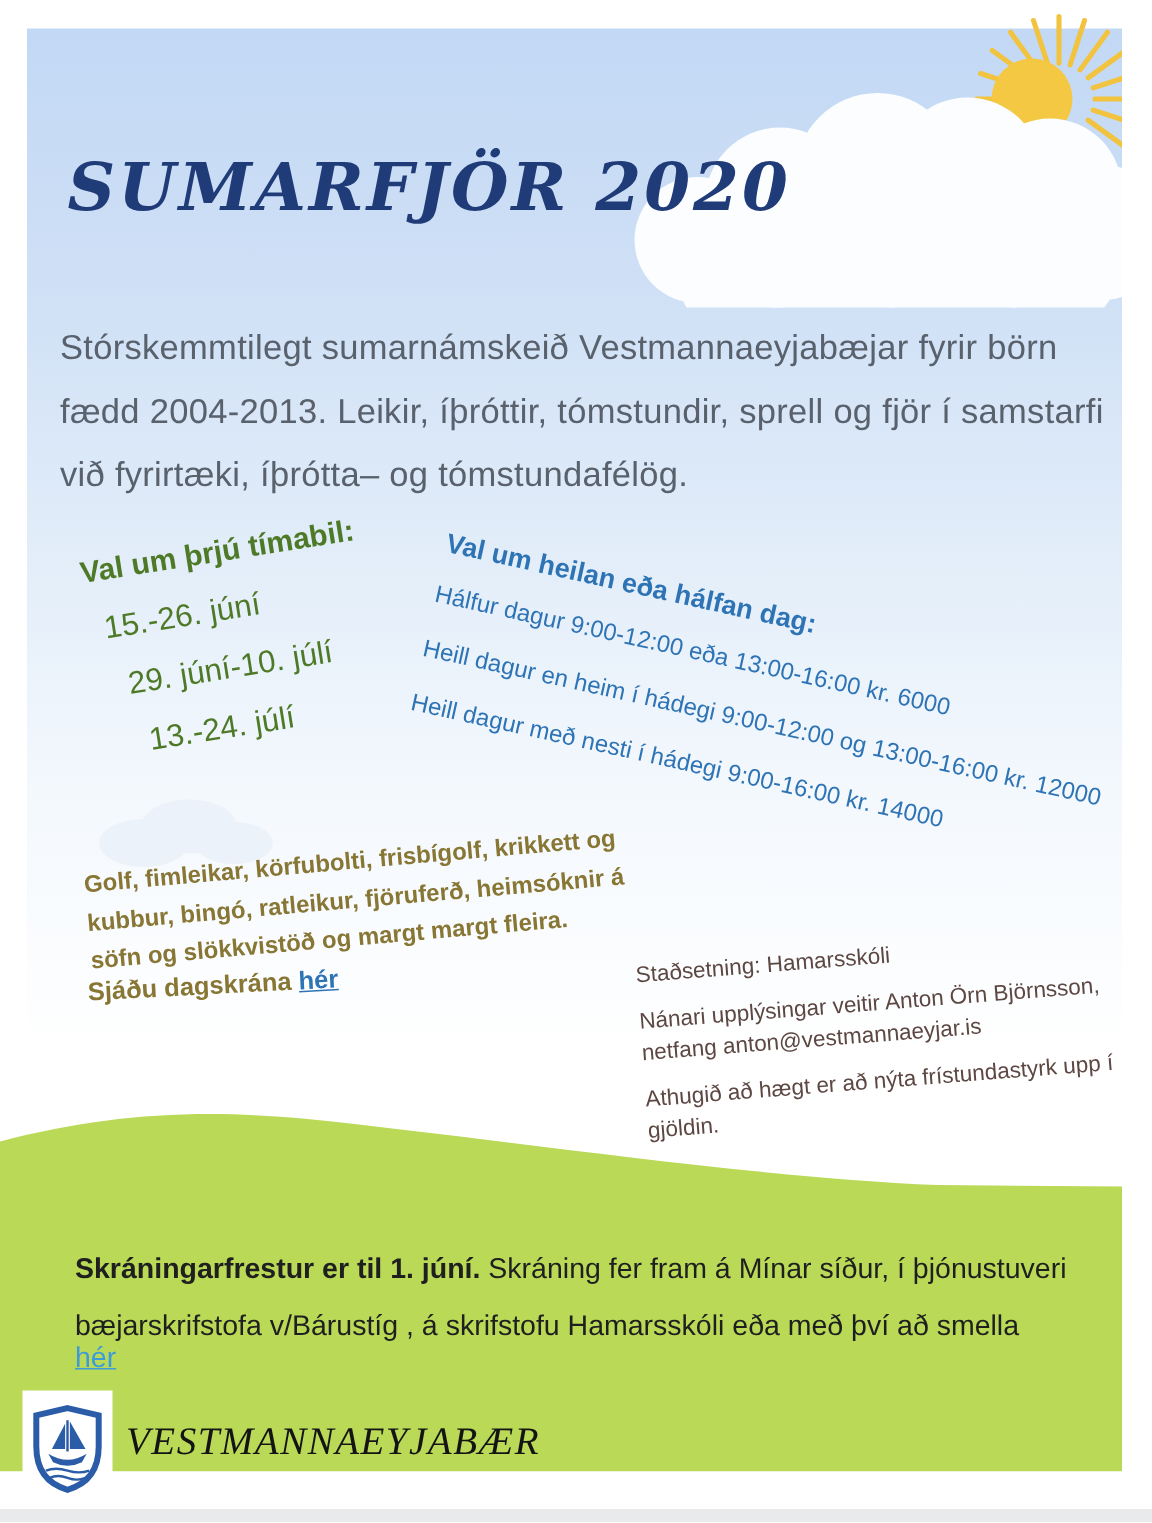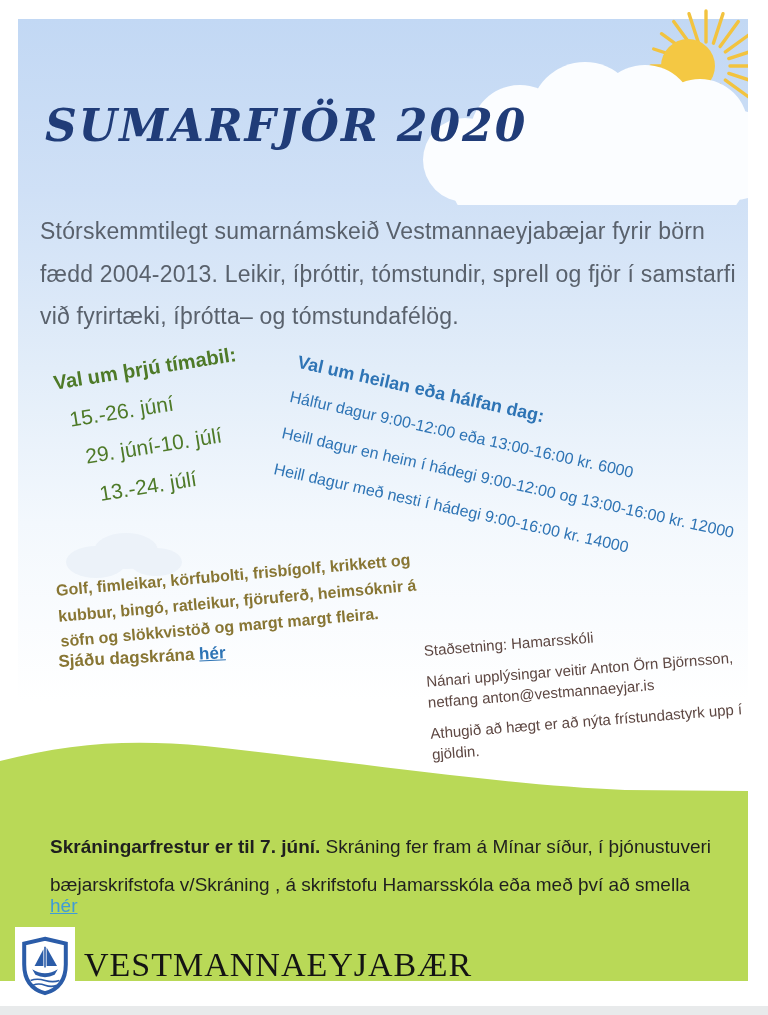--- a/index.html
+++ b/index.html
@@ -58,21 +58,21 @@
   .band path{fill:#b9d957;}
   .reg{position:absolute;left:50px;top:828px;width:700px;color:#1f1f1f;font-size:19px;line-height:2.0;}
   .reg .b{font-weight:700;}
   .reg-link{position:absolute;left:50px;top:895px;font-size:19px;}
   .reg-link a{color:#3f9bd8;text-decoration:underline;}
 
   
   .logo-box{position:absolute;left:15px;top:927px;width:60px;height:56px;background:#ffffff;}
   .crest{position:absolute;left:21px;top:931px;width:48px;height:70px;}
   .org{position:absolute;left:84px;top:946px;font-family:"Liberation Serif",serif;
-       font-size:34px;letter-spacing:1px;color:#141414;}
+       font-size:26px;letter-spacing:1px;color:#141414;font-style:italic;}
 
   .bottom-strip{position:absolute;left:0;top:1006px;width:768px;height:9px;background:#e8eaeb;}
   a{cursor:pointer;}
 </style>
 </head>
 <body>
 
 <div id="poster">
 
   <div class="sky"></div>
@@ -153,21 +153,21 @@
     <p>Nánari upplýsingar veitir Anton Örn Björnsson, netfang anton@vestmannaeyjar.is</p>
     <p>Athugið að hægt er að nýta frístundastyrk upp í gjöldin.</p>
   </div>
 
   <div class="band">
     <svg viewBox="0 0 748 246" preserveAspectRatio="none">
       <path d="M0,26 C70,8 130,4 205,11 C340,25 500,50 625,55 L748,56 L748,246 L0,246 Z"></path>
     </svg>
   </div>
 
-  <div class="reg"><span class="b">Skráningarfrestur er til 7. júní.</span><span>  Skráning fer fram á Mínar síður, í þjónustuveri bæjarskrifstofa v/Skráning , á skrifstofu Hamarsskóla eða með því að smella</span></div>
+  <div class="reg"><span class="b">Skráningarfrestur er til 1. júní.</span><span>  Skráning fer fram á Mínar síður, í þjónustuveri bæjarskrifstofa v/Bárustíg , á skrifstofu Hamarsskóli eða með því að smella</span></div>
   <div class="reg-link"><a>hér</a></div>
 
   <div class="logo-box"></div>
   <svg class="crest" viewBox="0 0 60 72">
     <path d="M30,2 L56,8 L56,34 C56,56 44,66 30,70 C16,66 4,56 4,34 L4,8 Z" fill="#ffffff" stroke="#2b5ca8" stroke-width="5"></path>
     <line x1="30" y1="12" x2="30" y2="38" stroke="#2b5ca8" stroke-width="2"></line>
     <path d="M28,15 L17,36 L28,36 Z" fill="#2b5ca8"></path>
     <path d="M32,13 L45,36 L32,36 Z" fill="#2b5ca8"></path>
     <path d="M14,40 Q30,50 46,40 L42,47 Q30,53 18,47 Z" fill="#2b5ca8"></path>
     <path d="M12,54 Q20,51 30,54 Q40,57 48,54" fill="none" stroke="#2b5ca8" stroke-width="2"></path>

